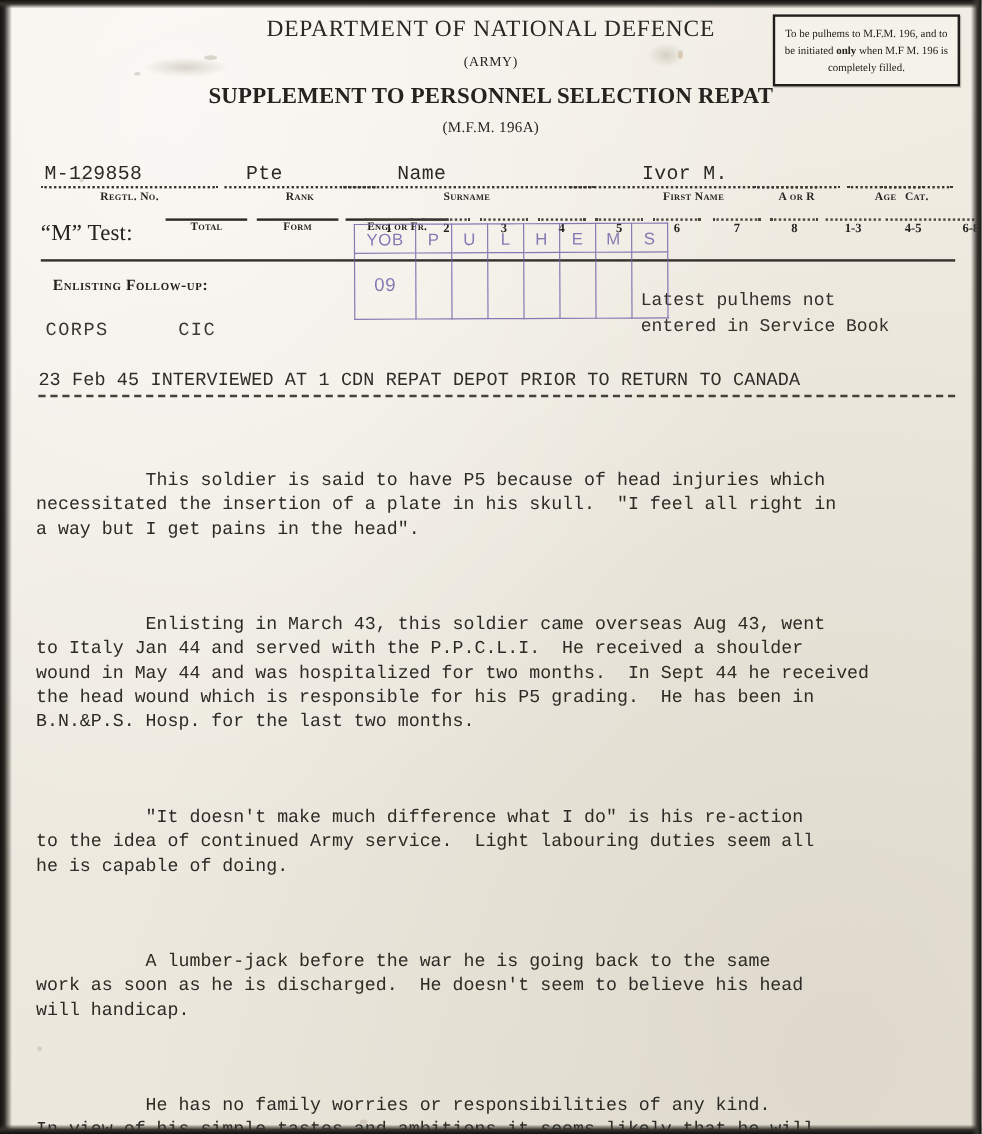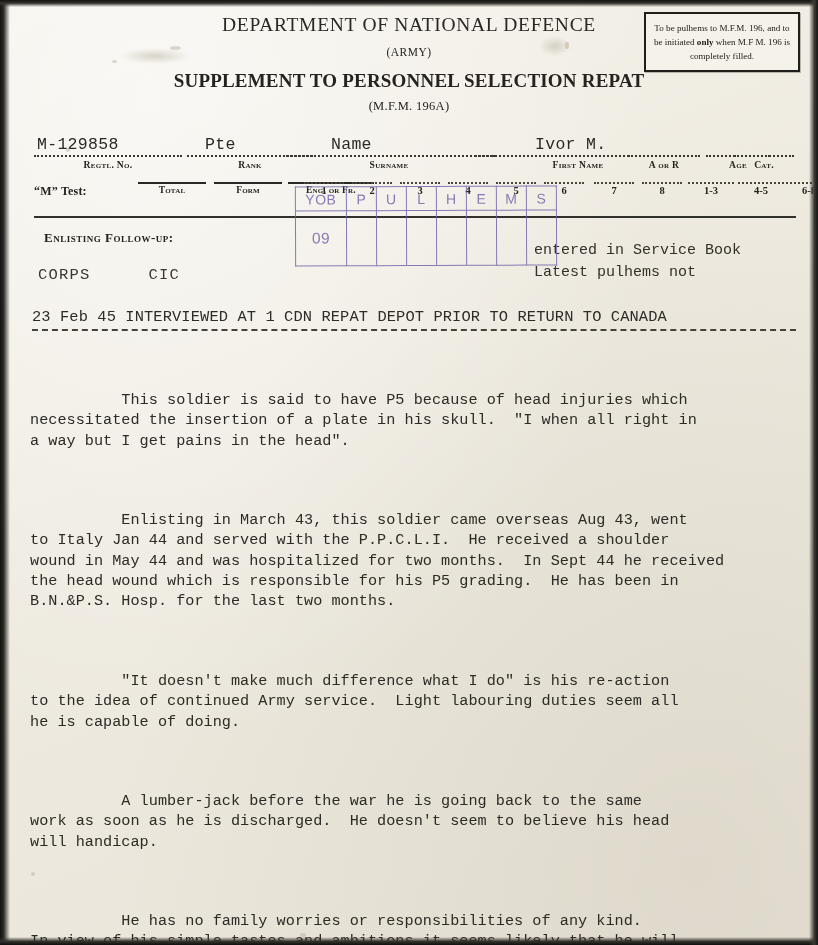--- a/index.html
+++ b/index.html
@@ -134,22 +134,22 @@
 
   
   .mtest {
     position: relative;
     margin: 12px 22px 0 34px;
     height: 30px;
   }
   .mtest-label {
     position: absolute;
     left: 0; top: 2px;
-    font-size: 12px;
-    font-weight: bold;
+    font-size: 19px;
+    font-weight: normal;
     letter-spacing: 0.2px;
   }
   .mcell {
     position: absolute;
     top: 0;
     text-align: center;
   }
   .mcell .top-rule { border-top: 2px solid #2a2824; height: 0; }
   .mcell .top-rule.dot { border-top: 2px dotted #4a463c; }
   .mcell .mcap {
@@ -400,22 +400,22 @@
 
     <div class="hline"></div>
 
     <div class="followup-zone">
       <div class="addl">Enlisting Follow-up:</div>
       <div class="corps-row">
         <span>CORPS</span><span class="corps-val">CIC</span>
       </div>
 
       <div class="pulhems-note">
+        <div>Latest pulhems not</div>
         <div>entered in Service Book</div>
-        <div>Latest pulhems not</div>
       </div>
 
       <div class="stamp">
         <table>
           <tbody>
               <tr class="hrow">
             <td class="wide">YOB</td>
             <td>P</td>
             <td>U</td>
             <td>L</td>
@@ -436,21 +436,21 @@
           </tr>
         </tbody>
           </table>
       </div>
     </div>
 
     <div class="interview">23 Feb 45 INTERVIEWED AT 1 CDN REPAT DEPOT PRIOR TO RETURN TO CANADA</div>
 
     <div class="body">
       <div class="para">          This soldier is said to have P5 because of head injuries which
-necessitated the insertion of a plate in his skull.  "I when all right in
+necessitated the insertion of a plate in his skull.  "I feel all right in
 a way but I get pains in the head".</div>
       <div class="para">          Enlisting in March 43, this soldier came overseas Aug 43, went
 to Italy Jan 44 and served with the P.P.C.L.I.  He received a shoulder
 wound in May 44 and was hospitalized for two months.  In Sept 44 he received
 the head wound which is responsible for his P5 grading.  He has been in
 B.N.&amp;P.S. Hosp. for the last two months.</div>
       <div class="para">          "It doesn't make much difference what I do" is his re-action
 to the idea of continued Army service.  Light labouring duties seem all
 he is capable of doing.</div>
       <div class="para">          A lumber-jack before the war he is going back to the same

